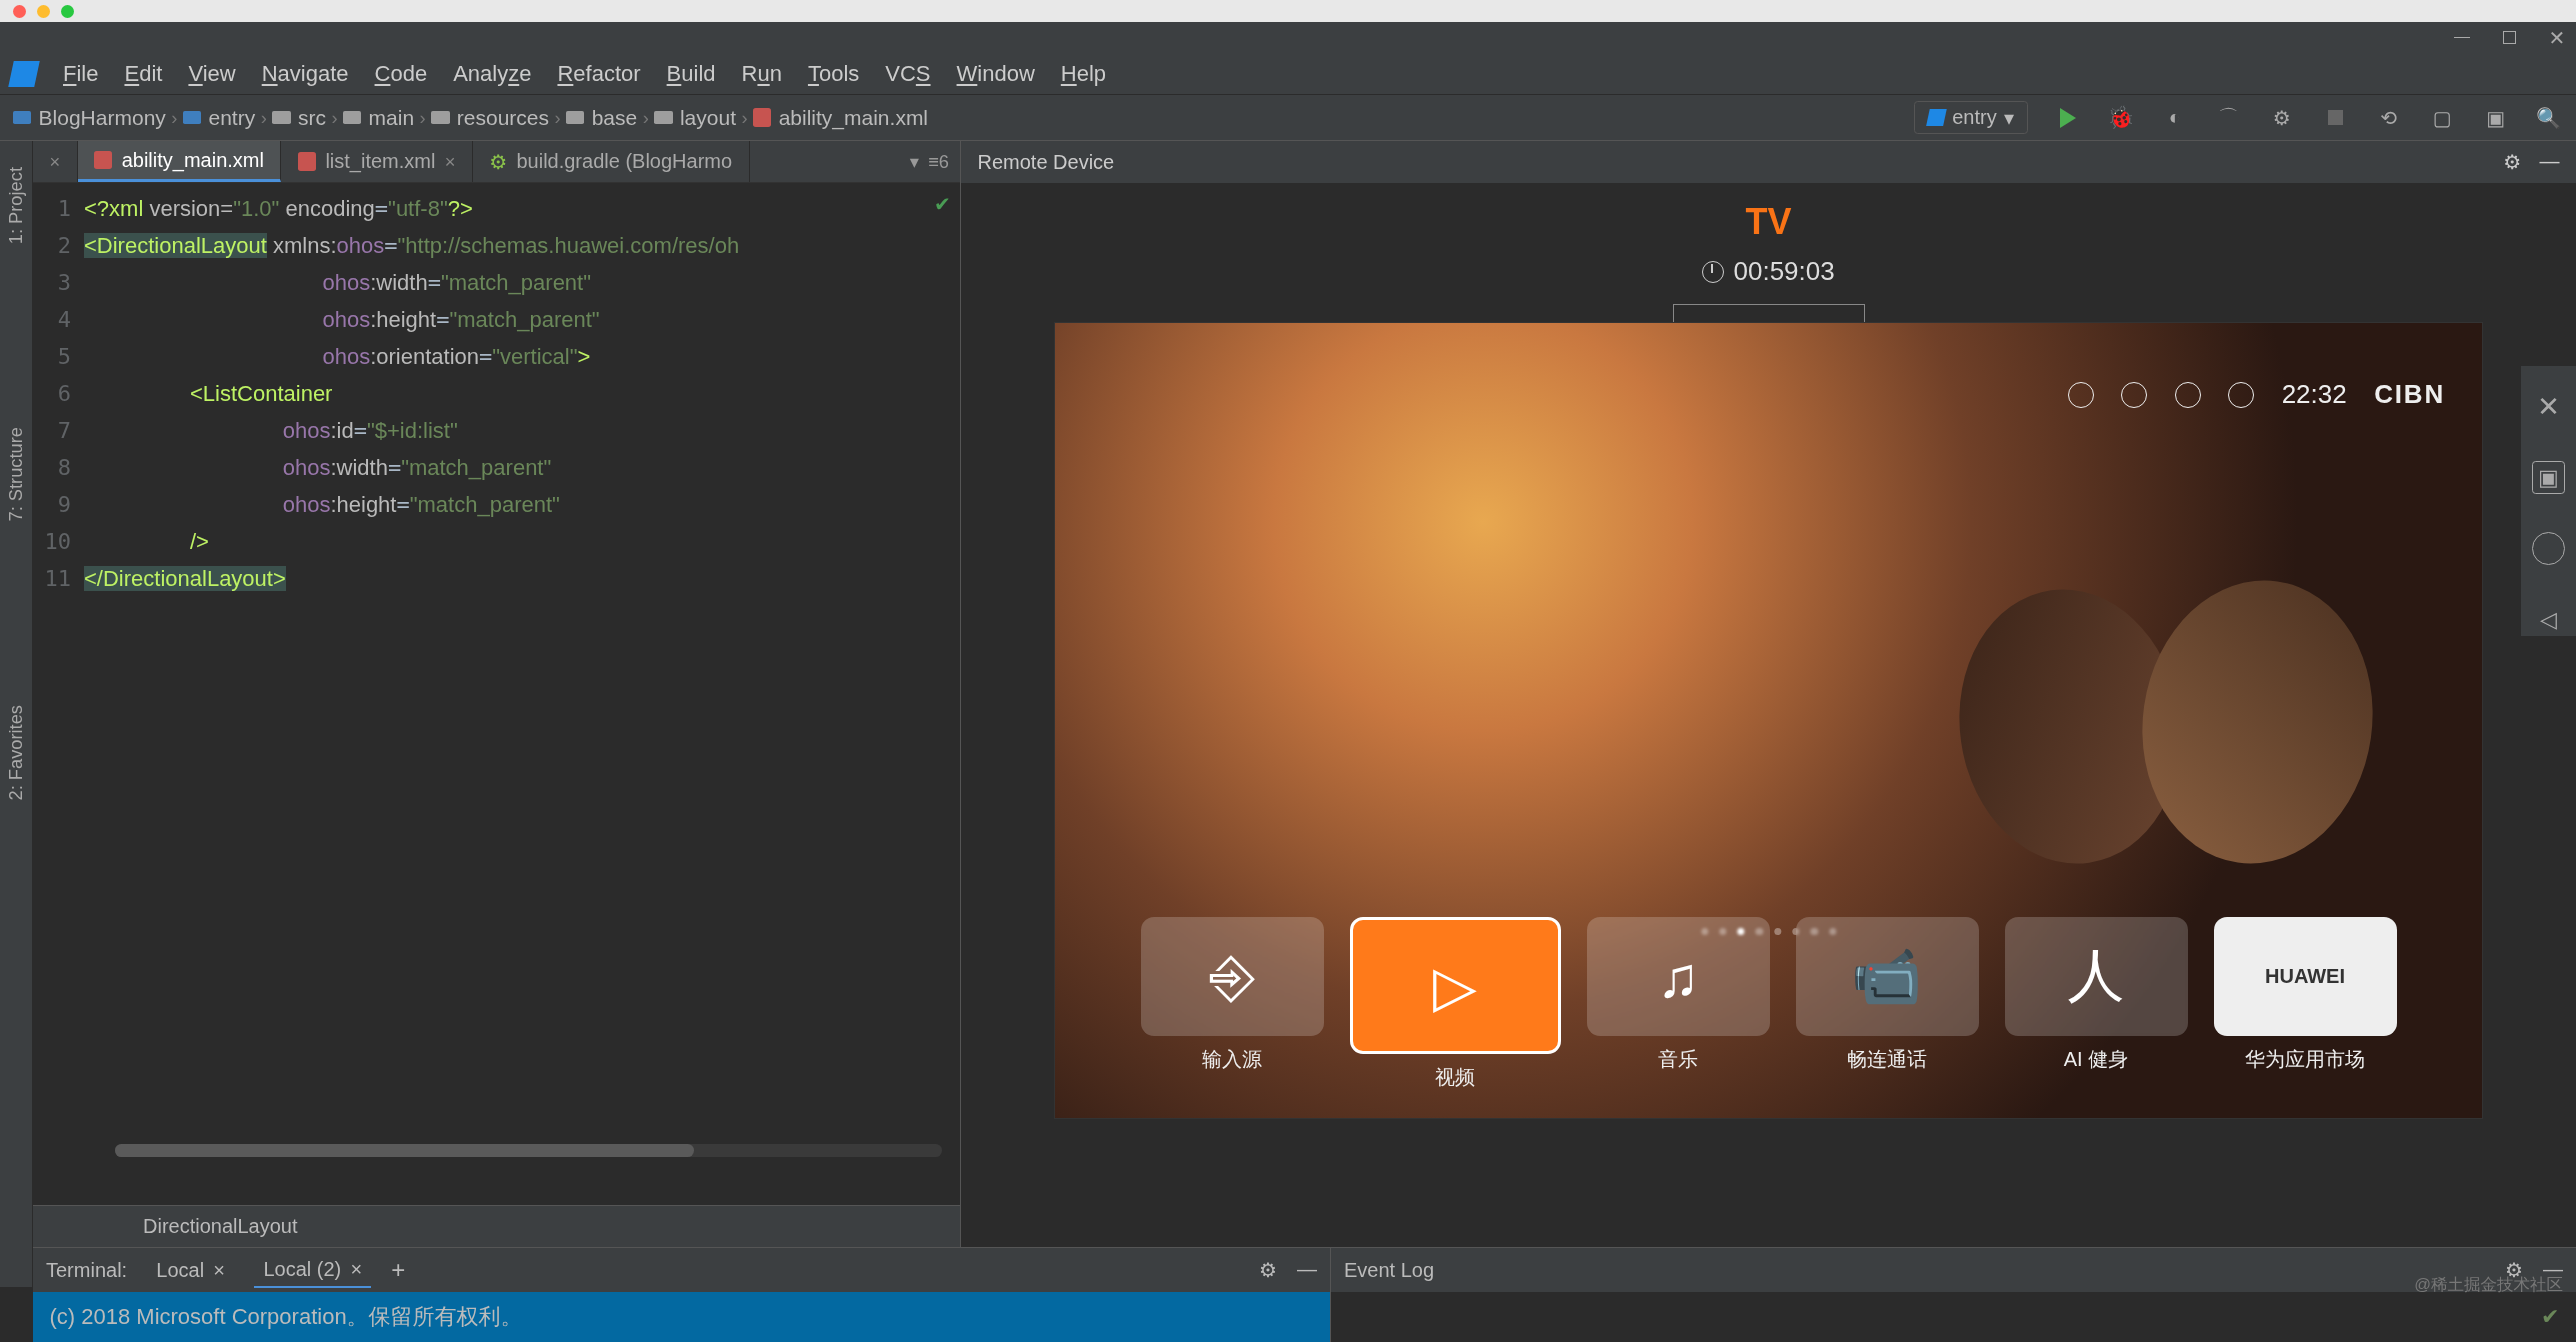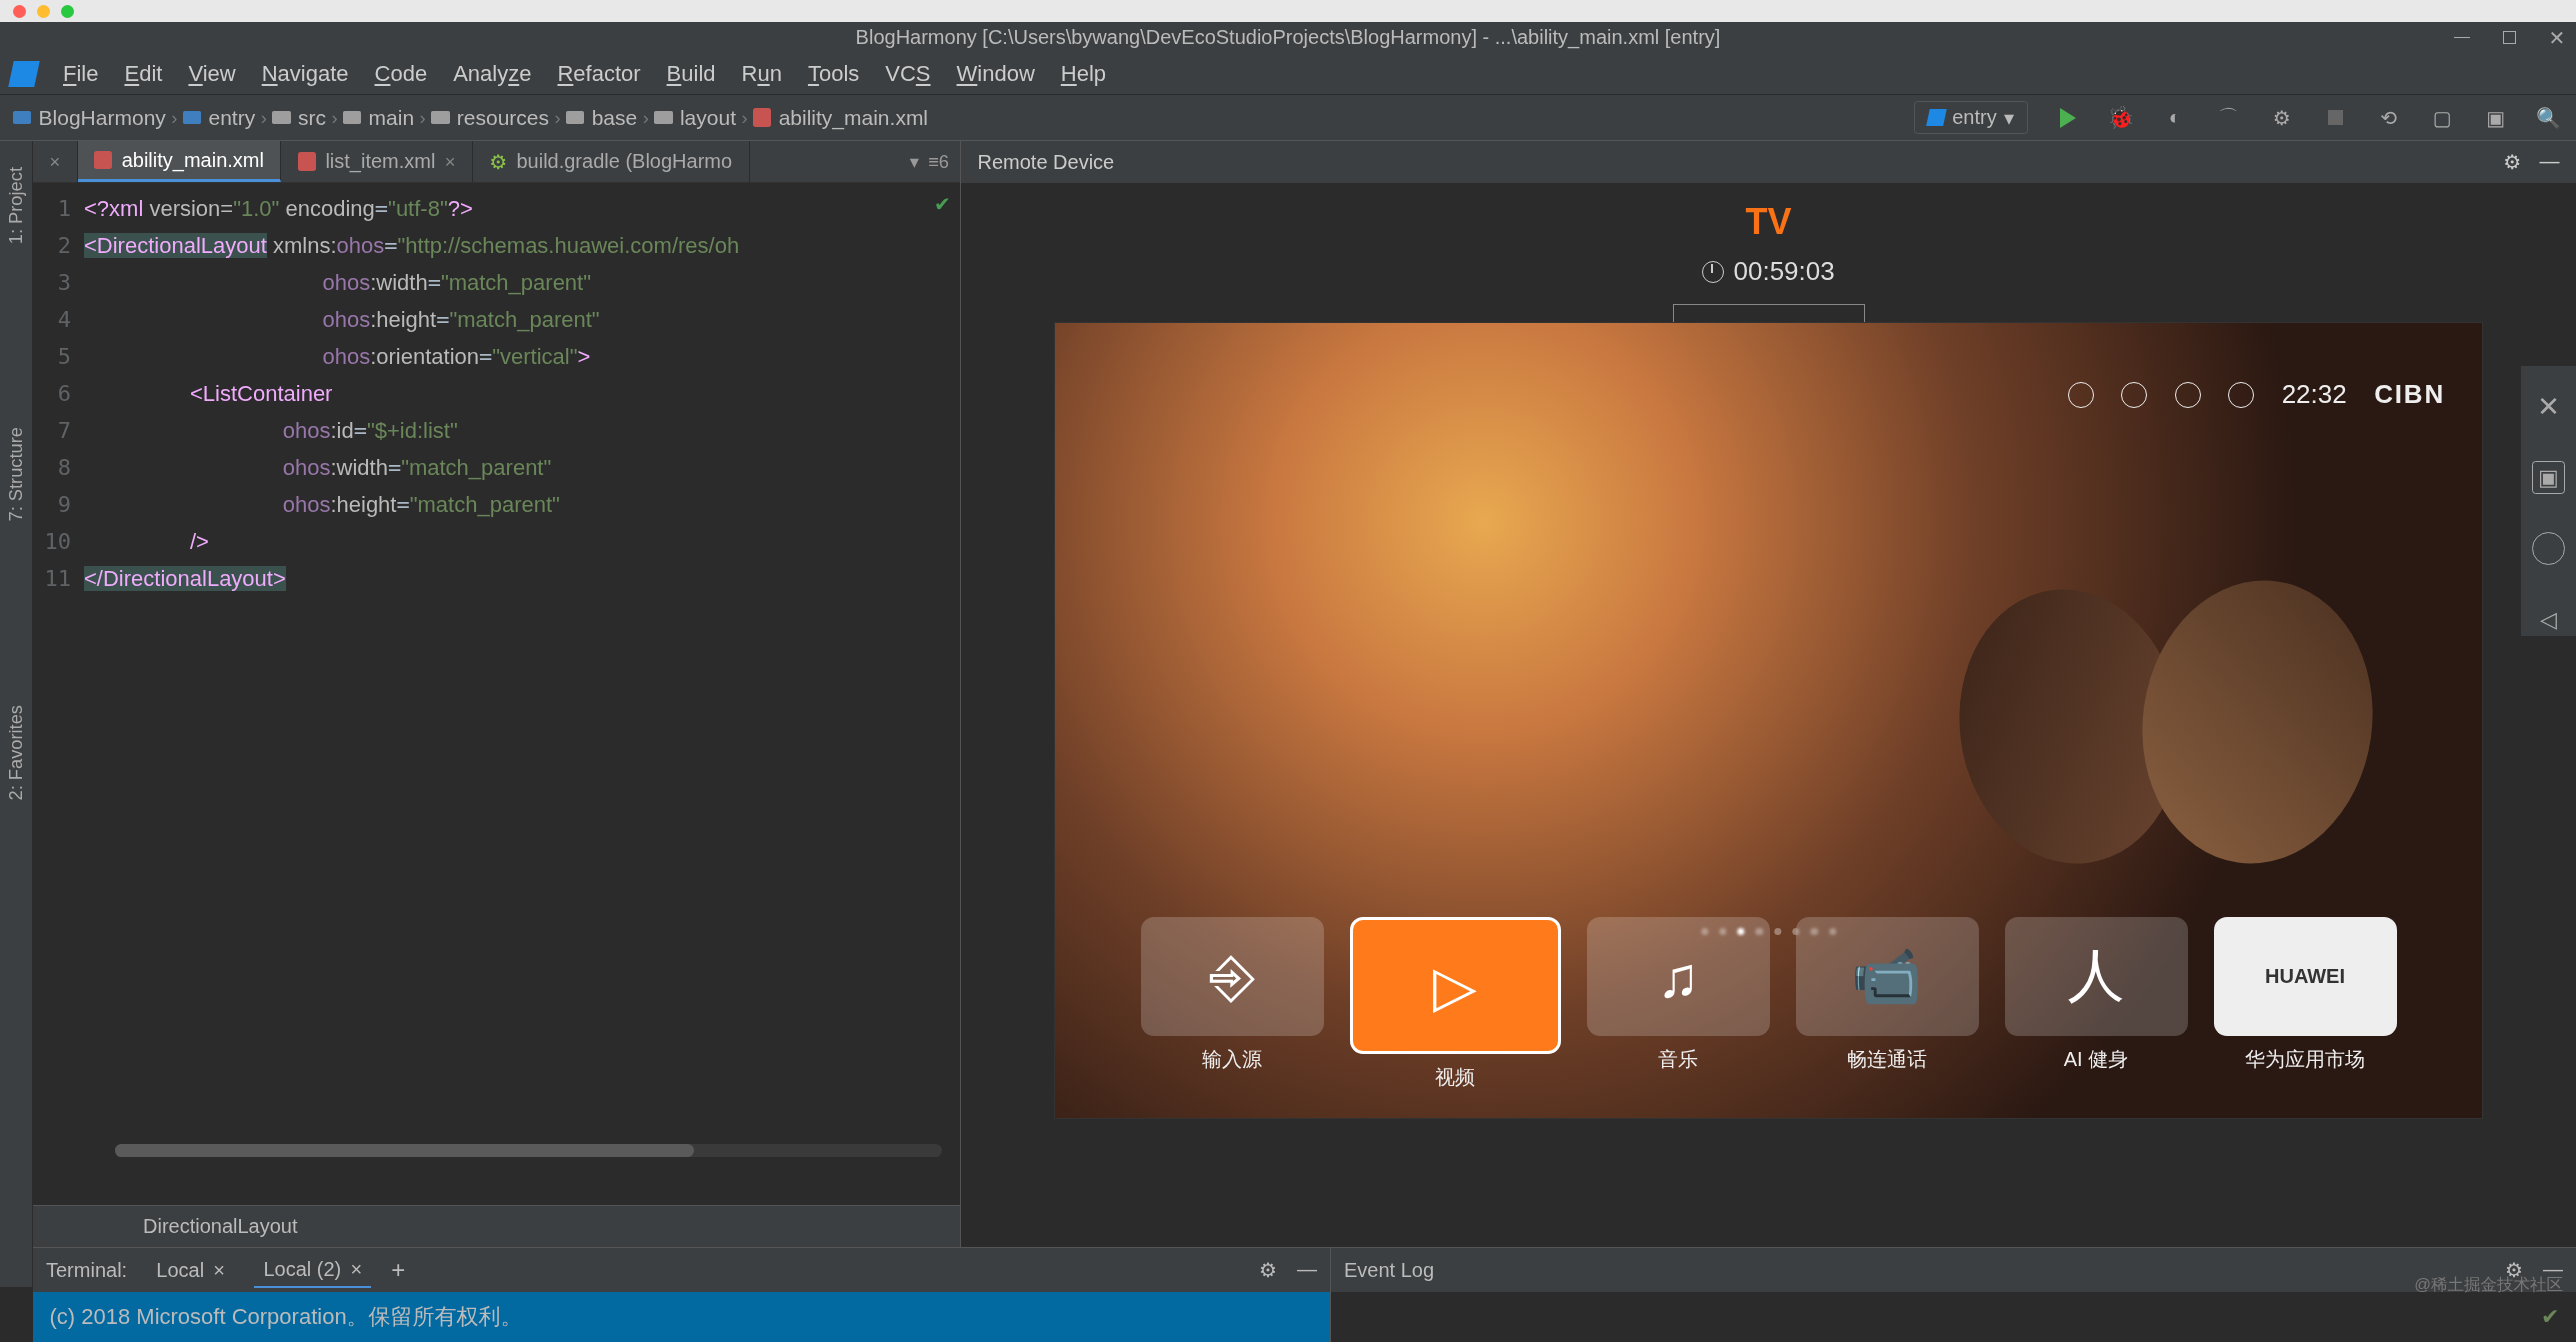--- a/index.html
+++ b/index.html
@@ -49,21 +49,21 @@
 .main{position:absolute;left:33px;right:0;top:141px;bottom:95px;display:flex;}
 .editor-pane{width:927px;display:flex;flex-direction:column;background:#2b2b2b;}
 .tabs{height:42px;background:#3c3f41;display:flex;align-items:center;border-bottom:0.9px solid #323232;}
 .tab{display:flex;align-items:center;gap:9.2px;padding:0 16.5px;height:100%;font-size:20px;color:#aaa;border-right:0.9px solid #2b2b2b;}
 .tab.active{background:#4e5254;color:#fff;border-bottom:3.7px solid #4a90d9;}
 .tab .close{color:#888;font-size:18.3px;}
 .tab-extra{margin-left:auto;display:flex;align-items:center;gap:9.2px;padding-right:11px;color:#999;font-size:18.3px;}
 .code-area{flex:1;display:flex;overflow:hidden;background:#2b2b2b;position:relative;}
 .gutter{width:51px;text-align:right;padding:7.3px 13px 0 0;color:#606366;font:22px/37px "Consolas",monospace;}
 .code{flex:1;padding-top:7.3px;font:22px/37px "Consolas",monospace;white-space:pre;color:#a9b7c6;}
-.t{color:#f0abfc;} .a{color:#bababa;} .ns{color:#9876aa;} .s{color:#6a8759;} .dl{background:#3b514d;}
+.t{color:#bef264;} .a{color:#bababa;} .ns{color:#9876aa;} .s{color:#6a8759;} .dl{background:#3b514d;}
 .check{position:absolute;top:9.2px;right:9.2px;color:#499c54;font-size:20px;}
 .status-footer{height:42px;background:#3c3f41;display:flex;align-items:center;padding-left:110px;font-size:20px;color:#bbb;border-top:0.9px solid #555;}
 .scroll-h{position:absolute;left:82px;right:18.3px;bottom:48px;height:13px;background:#3a3a3a;border-radius:6.4px;}
 .thumb{position:absolute;left:0;width:70%;height:100%;background:#5a5a5a;border-radius:6.4px;}
 
 
 .preview-pane{flex:1;background:#2b2b2b;display:flex;flex-direction:column;border-left:0.9px solid #555;}
 .preview-head{height:42px;display:flex;align-items:center;padding:0 16.5px;font-size:20px;background:#3c3f41;color:#ccc;justify-content:space-between;}
 .preview-body{flex:1;display:flex;flex-direction:column;align-items:center;padding-top:11px;position:relative;}
 .tv-title{font-size:36px;font-weight:bold;color:#f97316;margin:7.3px 0 13px;}
@@ -112,21 +112,20 @@
 <div class="mac-bar">
   <div class="dots">
     <div class="dot red"></div>
     <div class="dot yellow"></div>
     <div class="dot green"></div>
   </div>
 </div>
 
 <div class="title-bar">
   <div></div>
-  <div class="title-center">BlogHarmony [C:\Users\bywang\DevEcoStudioProjects\BlogHarmony] - ...\ability_main.xml [entry]</div>
   <div class="win-ctrl">
     <div class="win-btn">
         <div class="line"></div>
       </div>
     <div class="win-btn">
         <div class="square"></div>
       </div>
     <div class="win-btn xbtn">✕</div>
   </div>
 </div>

